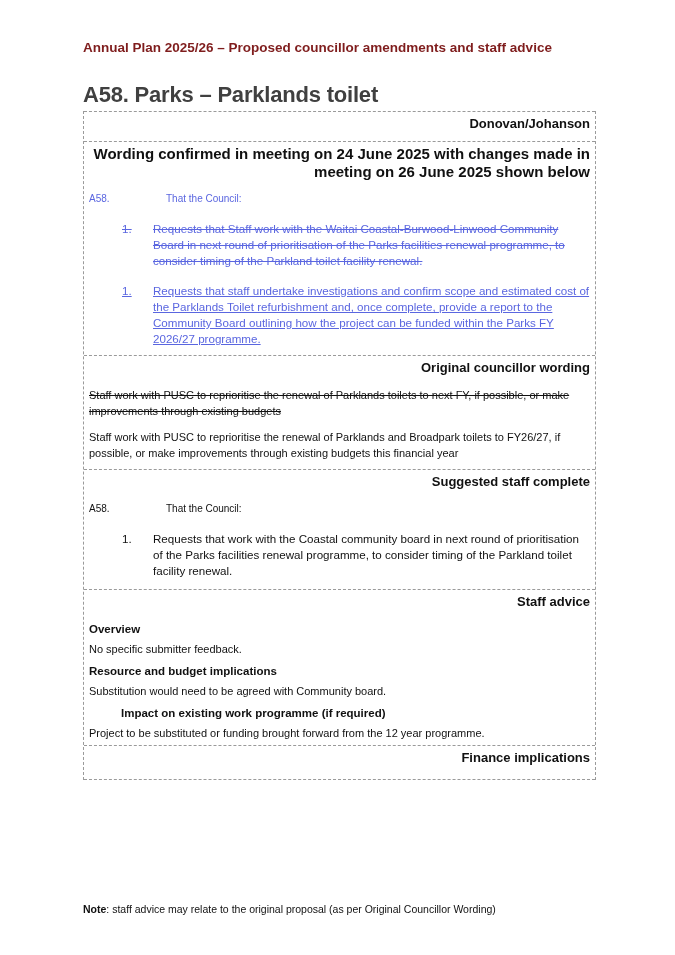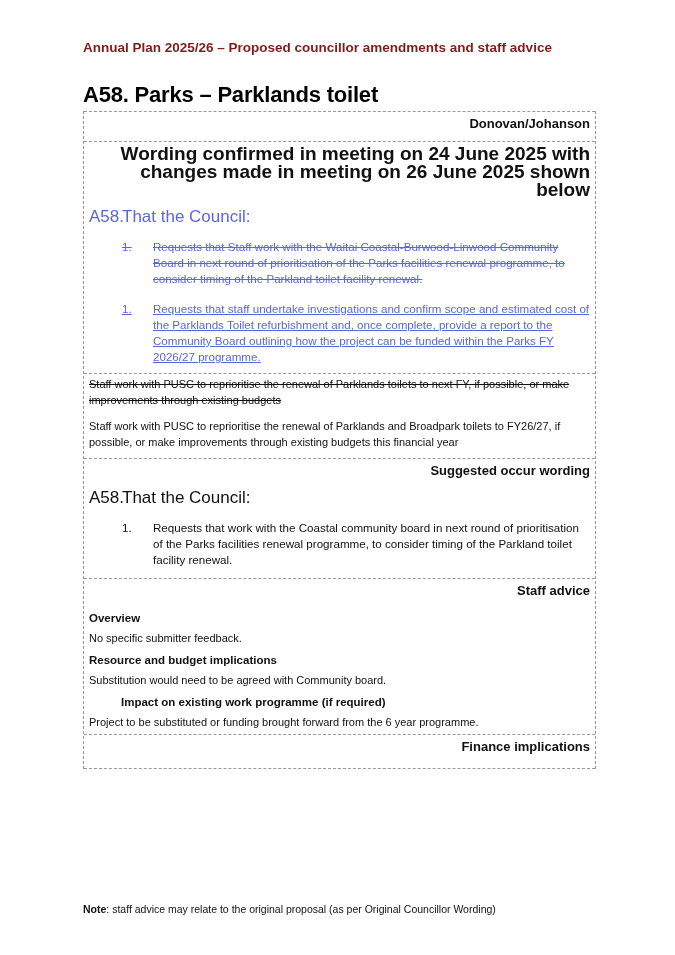--- a/index.html
+++ b/index.html
@@ -1,28 +1,28 @@
 <!DOCTYPE html>
 <html><head>
 <meta charset="utf-8">
 <style>
   html, body { margin: 0; padding: 0; background: #ffffff; }
   body { width: 675px; height: 955px; position: relative; font-family: "Liberation Sans", sans-serif; color: #111; overflow: hidden; }
   .doc-header { position: absolute; left: 83px; top: 40px; font-size: 13.5px; font-weight: bold; color: #7f1d1d; }
-  .doc-title { position: absolute; left: 83px; top: 82px; font-size: 22px; font-weight: bold; color: #000000; letter-spacing: -0.2px; }
+  .doc-title { position: absolute; left: 83px; top: 82px; font-size: 22px; font-weight: bold; color: #404040; letter-spacing: -0.2px; }
   .table { position: absolute; left: 83px; top: 111px; width: 511px; border-left: 1px dashed #9a9a9a; border-right: 1px dashed #9a9a9a; }
   .row { border-top: 1px dashed #9a9a9a; padding: 2px 5px 6px 5px; }
   .row:last-child { border-bottom: 1px dashed #9a9a9a; }
   .row-head { font-size: 13px; font-weight: bold; margin: 1px 0 0 0; line-height: 18px; text-align: right; }
-  .row-head.big { font-size: 19px; }
+  .row-head.big { font-size: 15px; }
   .para { font-size: 11px; line-height: 16px; margin: 0; }
   .blue { color: #5a66e0; }
   .strike { text-decoration: line-through; }
   .ul { text-decoration: underline; }
-  .res-line { display: flex; font-size: 17px; line-height: 16px; }
+  .res-line { display: flex; font-size: 10px; line-height: 16px; gap: 44px; }
   .res-num { width: 33px; flex: none; }
   .item-line { display: flex; font-size: 11.6px; line-height: 16px; padding-left: 33px; }
   .item-num { width: 31px; flex: none; }
   .item-text { flex: 1; }
   .sub-head { font-size: 11.5px; font-weight: bold; line-height: 16px; margin: 0; }
   .note { position: absolute; left: 83px; top: 903px; font-size: 10.5px; color: #111; }
   .note b { font-weight: bold; }
 </style>
 </head>
 <body>
@@ -46,44 +46,45 @@
       <span class="item-num">1.</span>
       <span class="item-text">Requests that Staff work with the Waitai Coastal-Burwood-Linwood Community Board in next round of prioritisation of the Parks facilities renewal programme, to consider timing of the Parkland toilet facility renewal.</span>
     </div>
     <div class="item-line blue" style="color: rgb(90, 102, 224);">
       <span class="item-num ul">1.</span>
       <span class="item-text ul">Requests that staff undertake investigations and confirm scope and estimated cost of the Parklands Toilet refurbishment and, once complete, provide a report to the Community Board outlining how the project can be funded within the Parks FY 2026/27 programme.</span>
     </div>
   </div>
 
   <div class="row" style="padding-bottom:8px;">
+    <div class="row-head" style="margin-bottom:10px;">Original councillor wording</div>
     <p class="para strike" style="margin-bottom:10px;">Staff work with PUSC to reprioritise the renewal of Parklands toilets to next FY, if possible, or make improvements through existing budgets</p>
     <p class="para">Staff work with PUSC to reprioritise the renewal of Parklands and Broadpark toilets to FY26/27, if possible, or make improvements through existing budgets this financial year</p>
   </div>
 
   <div class="row" style="padding-bottom:10px;">
-    <div class="row-head" style="margin-bottom:10px;">Suggested occur wording</div>
+    <div class="row-head" style="margin-bottom:10px;">Suggested staff complete</div>
     <div class="res-line" style="margin-bottom:14px;">
       <span class="res-num">A58.</span>
       <span>That the Council:</span>
     </div>
     <div class="item-line">
       <span class="item-num">1.</span>
       <span class="item-text">Requests that work with the Coastal community board in next round of prioritisation of the Parks facilities renewal programme, to consider timing of the Parkland toilet facility renewal.</span>
     </div>
   </div>
 
   <div class="row" style="padding-bottom:4px;">
     <div class="row-head" style="margin-bottom:10px;">Staff advice</div>
     <p class="sub-head" style="margin-bottom:4px;">Overview</p>
     <p class="para" style="margin-bottom:6px;">No specific submitter feedback.</p>
     <p class="sub-head" style="margin-bottom:4px;">Resource and budget implications</p>
     <p class="para" style="margin-bottom:6px;">Substitution would need to be agreed with Community board.</p>
     <p class="sub-head" style="margin-bottom:4px;margin-left:32px;">Impact on existing work programme (if required)</p>
-    <p class="para">Project to be substituted or funding brought forward from the 6 year programme.</p>
+    <p class="para">Project to be substituted or funding brought forward from the 12 year programme.</p>
   </div>
 
   <div class="row" style="padding-bottom:12px;">
     <div class="row-head">Finance implications</div>
   </div>
 
 </div>
 
 <div class="note"><b>Note</b><span>: staff advice may relate to the original proposal (as per Original Councillor Wording)</span></div>
 

